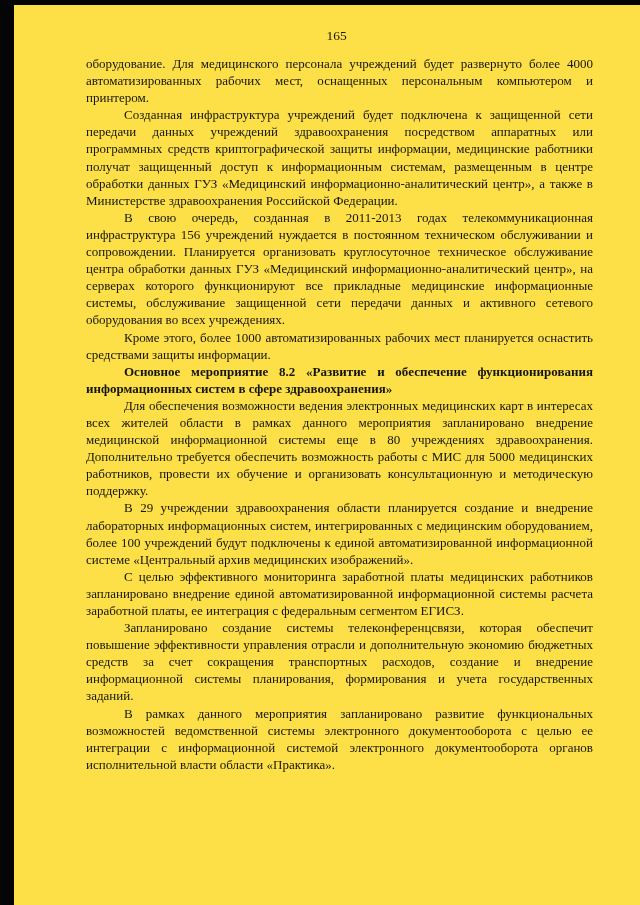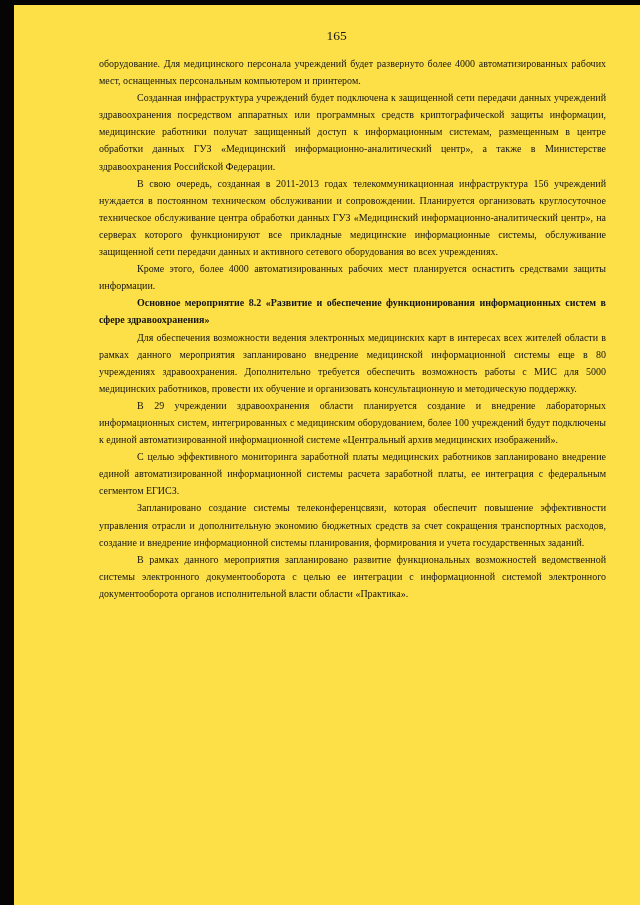--- a/index.html
+++ b/index.html
@@ -37,23 +37,23 @@
     top: 28px;
     left: 83px;
     width: 507px;
     text-align: center;
     font-size: 13.5px;
     color: #1a1a1a;
   }
   .text-block {
     position: absolute;
     top: 55px;
-    left: 99px;
+    left: 86px;
     width: 507px;
-    font-size: 10px;
+    font-size: 13px;
     line-height: 17.1px;
     text-align: justify;
     color: #151515;
   }
   .para {
     margin: 0;
     padding: 0;
     text-indent: 38px;
   }
   .para.continuation {
@@ -69,21 +69,21 @@
 <div class="page">
   <div class="scan-edge-left"></div>
   <div class="scan-edge-top"></div>
 
   <div class="page-number">165</div>
 
   <div class="text-block">
     <p class="para continuation">оборудование. Для медицинского персонала учреждений будет развернуто более 4000 автоматизированных рабочих мест, оснащенных персональным компьютером и принтером.</p>
     <p class="para">Созданная инфраструктура учреждений будет подключена к защищенной сети передачи данных учреждений здравоохранения посредством аппаратных или программных средств криптографической защиты информации, медицинские работники получат защищенный доступ к информационным системам, размещенным в центре обработки данных ГУЗ «Медицинский информационно-аналитический центр», а также в Министерстве здравоохранения Российской Федерации.</p>
     <p class="para">В свою очередь, созданная в 2011-2013 годах телекоммуникационная инфраструктура 156 учреждений нуждается в постоянном техническом обслуживании и сопровождении. Планируется организовать круглосуточное техническое обслуживание центра обработки данных ГУЗ «Медицинский информационно-аналитический центр», на серверах которого функционируют все прикладные медицинские информационные системы, обслуживание защищенной сети передачи данных и активного сетевого оборудования во всех учреждениях.</p>
-    <p class="para">Кроме этого, более 4000 автоматизированных рабочих мест планируется оснастить средствами защиты информации.</p>
+    <p class="para">Кроме этого, более 1000 автоматизированных рабочих мест планируется оснастить средствами защиты информации.</p>
     <p class="para heading">Основное мероприятие 8.2 «Развитие и обеспечение функционирования информационных систем в сфере здравоохранения»</p>
     <p class="para">Для обеспечения возможности ведения электронных медицинских карт в интересах всех жителей области в рамках данного мероприятия запланировано внедрение медицинской информационной системы еще в 80 учреждениях здравоохранения. Дополнительно требуется обеспечить возможность работы с МИС для 5000 медицинских работников, провести их обучение и организовать консультационную и методическую поддержку.</p>
     <p class="para">В 29 учреждении здравоохранения области планируется создание и внедрение лабораторных информационных систем, интегрированных с медицинским оборудованием, более 100 учреждений будут подключены к единой автоматизированной информационной системе «Центральный архив медицинских изображений».</p>
     <p class="para">С целью эффективного мониторинга заработной платы медицинских работников запланировано внедрение единой автоматизированной информационной системы расчета заработной платы, ее интеграция с федеральным сегментом ЕГИСЗ.</p>
     <p class="para">Запланировано создание системы телеконференцсвязи, которая обеспечит повышение эффективности управления отрасли и дополнительную экономию бюджетных средств за счет сокращения транспортных расходов, создание и внедрение информационной системы планирования, формирования и учета государственных заданий.</p>
     <p class="para">В рамках данного мероприятия запланировано развитие функциональных возможностей ведомственной системы электронного документооборота с целью ее интеграции с информационной системой электронного документооборота органов исполнительной власти области «Практика».</p>
   </div>
 </div>
 
 </body></html>

